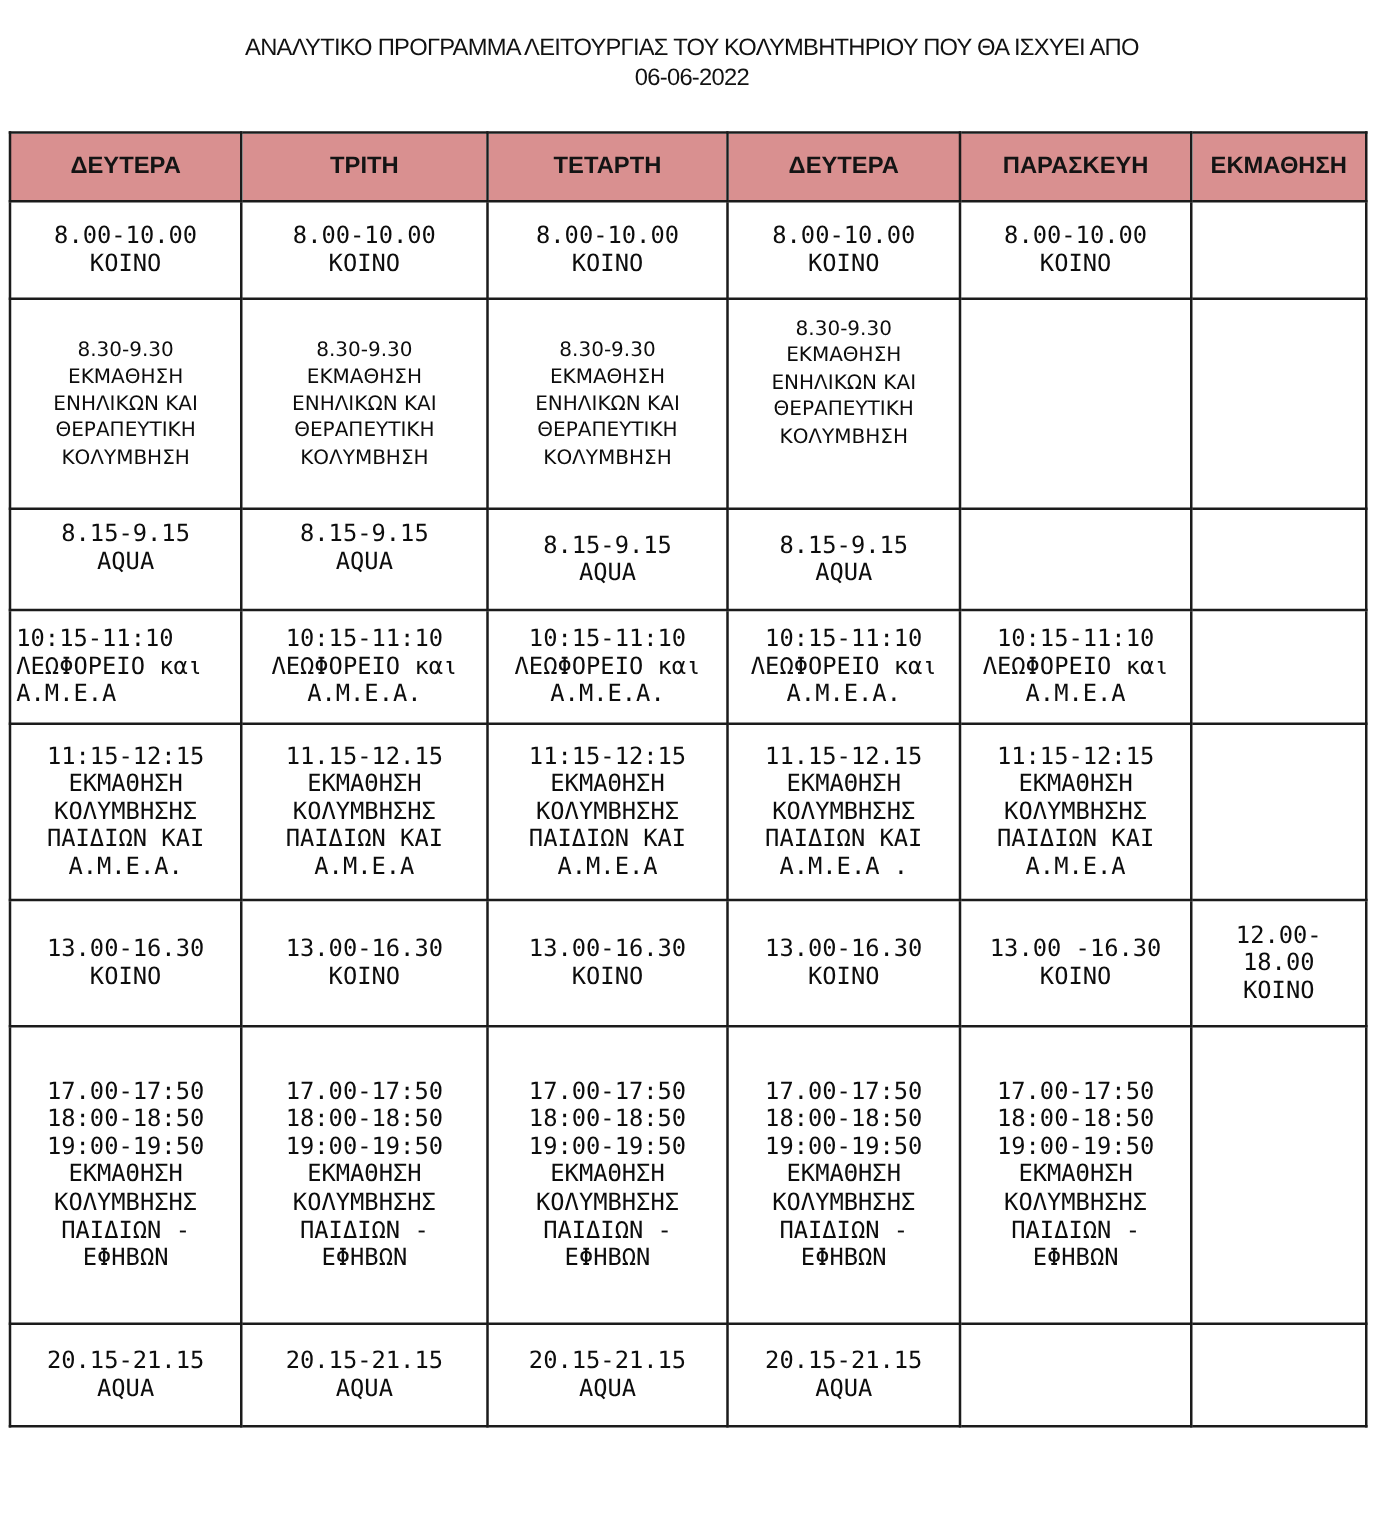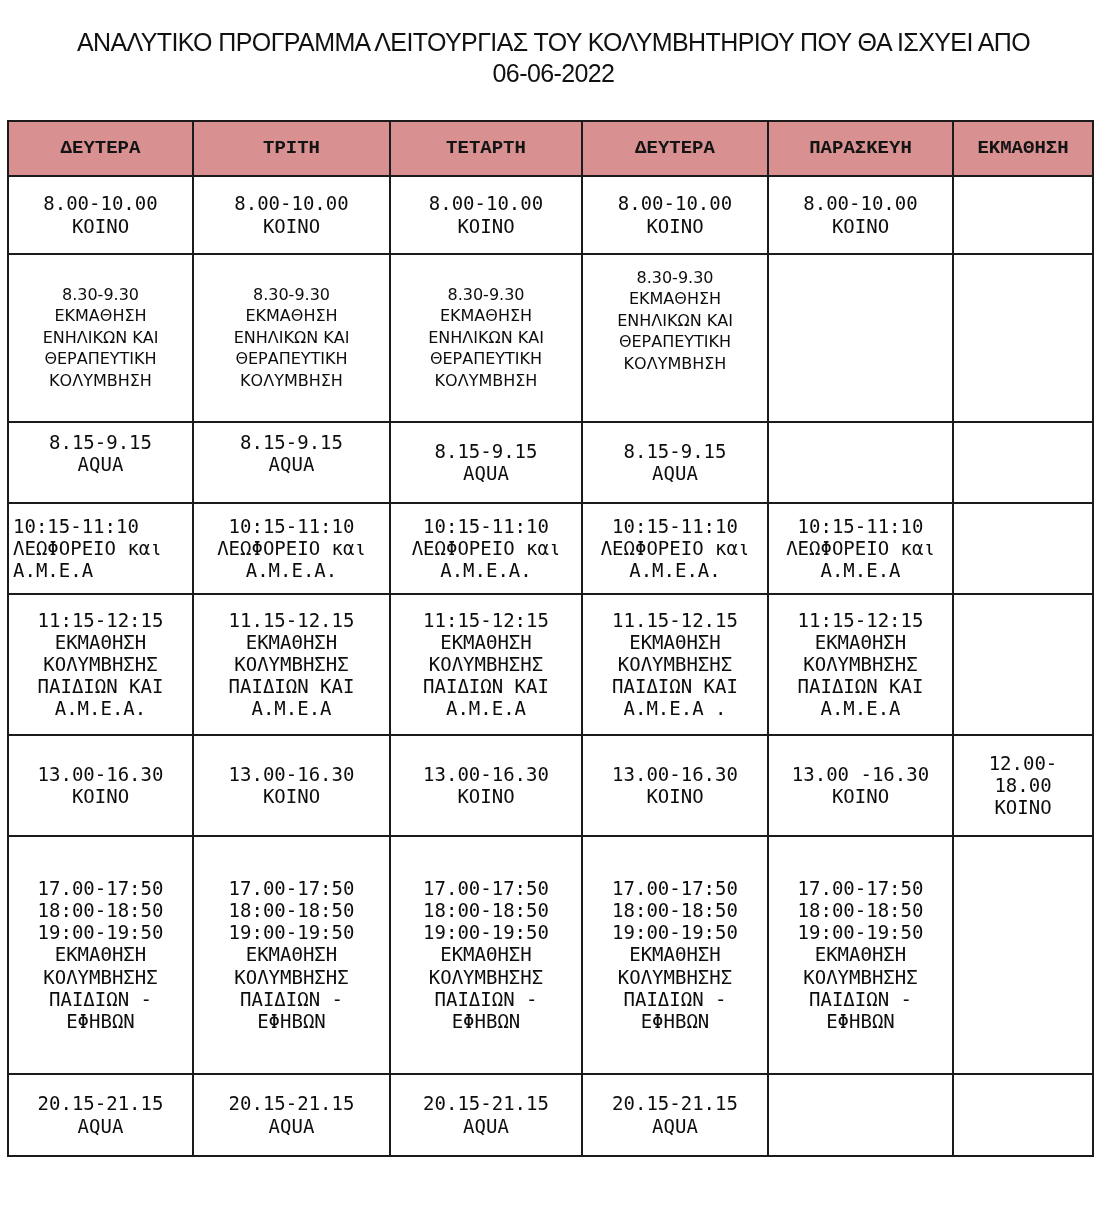--- a/index.html
+++ b/index.html
@@ -12,21 +12,21 @@
     position:relative;
     width:1107px;
     height:1223px;
     background:#ffffff;
     overflow:hidden;
   }
   .title{
     padding-top:27px;
     margin:0 18px 0 18px;
     text-align:center;
-    font-size:25px;
+    font-size:19px;
     font-weight:400;
     letter-spacing:-0.6px;
     line-height:1.25;
     color:#111111;
     white-space:pre-line;
     font-family:"Liberation Sans", sans-serif;
   }
   table.schedule{
     border-collapse:collapse;
     table-layout:fixed;
@@ -37,21 +37,21 @@
     border:2px solid #1b1b1b;
     text-align:center;
     vertical-align:middle;
     white-space:pre-line;
     padding:0;
     overflow:hidden;
   }
   .schedule thead tr{ height:55px; }
   .schedule thead th{
     background:var(--header-bg, #d99090);
-    font-family:Liberation Mono, monospace;
+    font-family:Liberation Sans, sans-serif;
     font-size:19px;
     font-weight:bold;
     color:#141414;
   }
   .schedule td{
     font-weight:normal;
     color:#0d0d0d;
   }
   
   td.f-mono{

